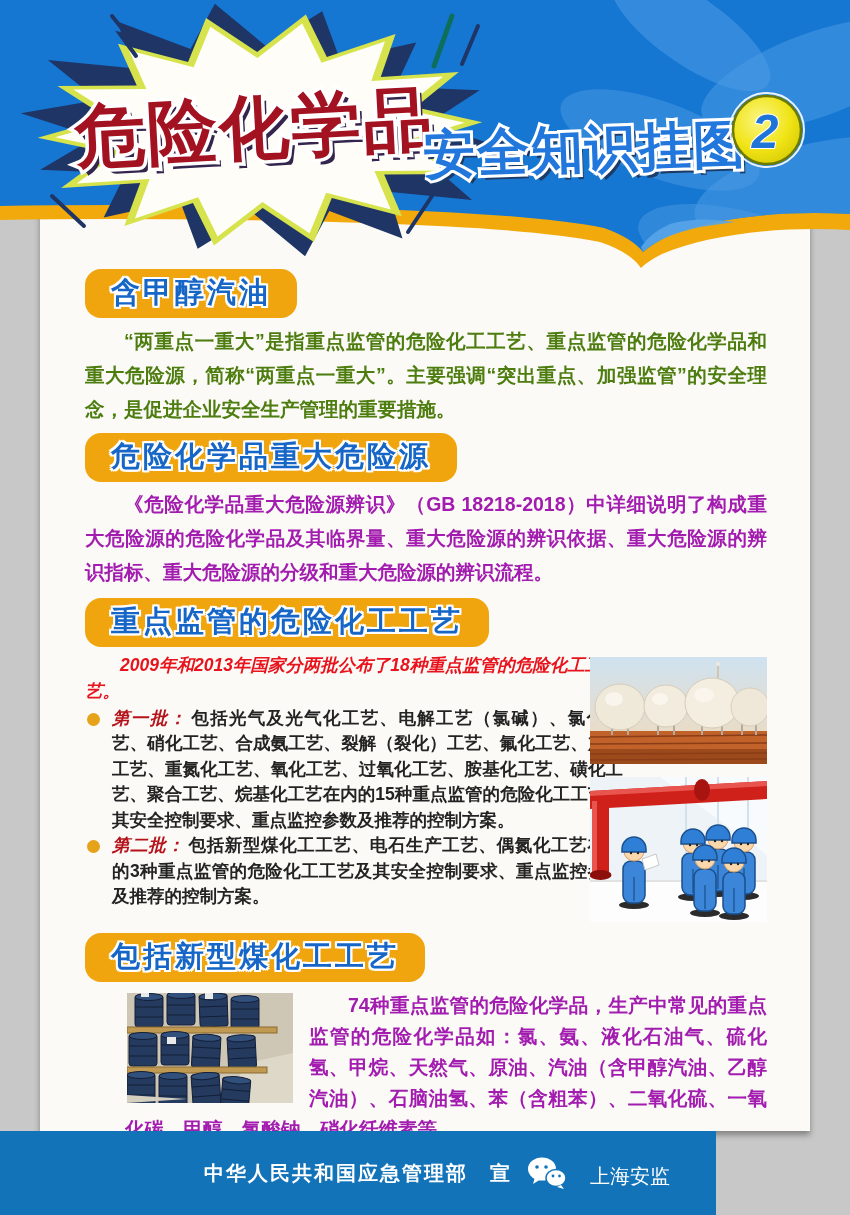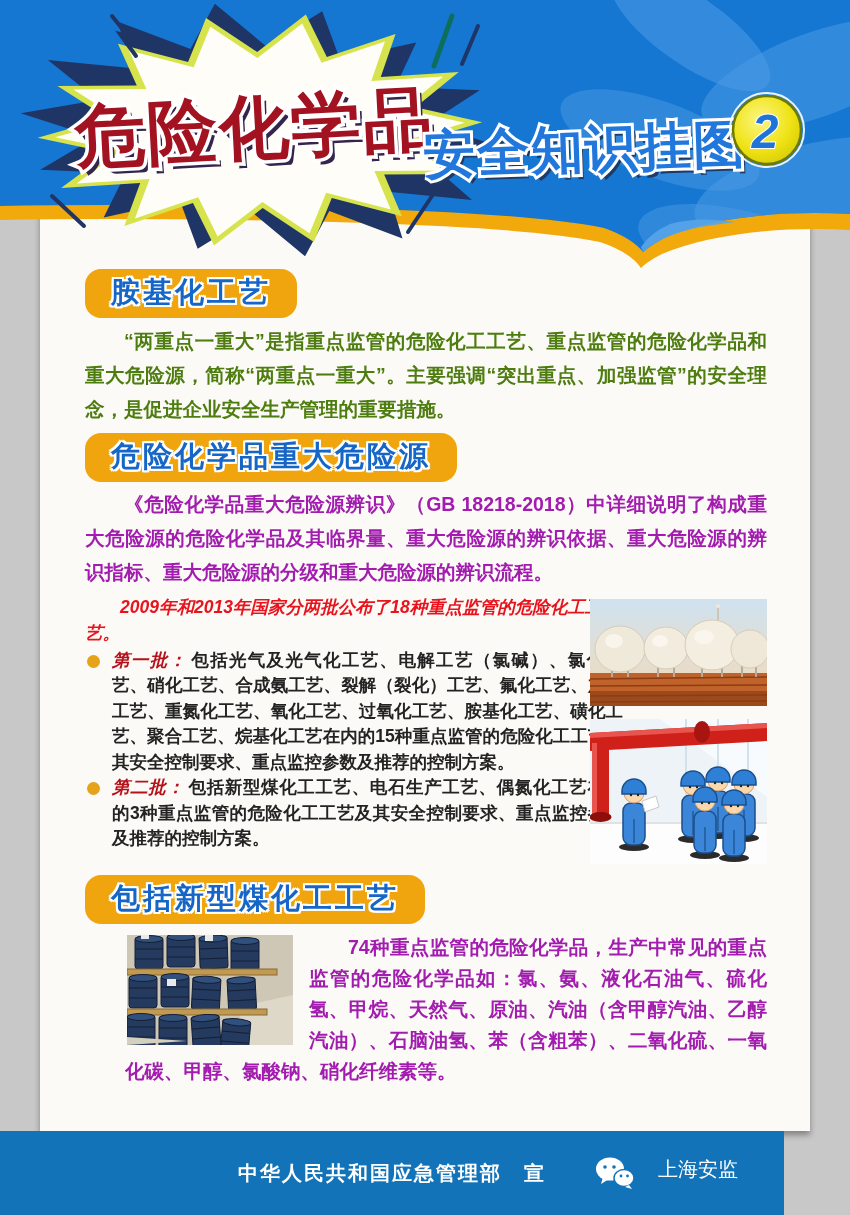--- a/index.html
+++ b/index.html
@@ -51,46 +51,47 @@
   }
   .batch{color:#b5121b;font-style:italic;margin-right:4px;}
   .img-frame{position:absolute;display:block;}
   .img-tanks{right:0;top:5px;}
   .img-cartoon{right:0;top:125px;}
   
   .sec4{margin-top:8px;overflow:hidden;margin-left:40px;}
   .img-drums{float:left;margin:3px 16px 4px 2px;}
   
   .footer{
-    position:absolute;left:0;bottom:0;width:784px;height:84px;background:#1273b9;
+    position:absolute;left:0;bottom:0;width:716px;height:84px;background:#1273b9;
     z-index:2;display:flex;align-items:center;justify-content:center;
   }
   .credit{color:#fff;font-size:20px;font-weight:bold;letter-spacing:2px;}
   .wechat{
     position:absolute;right:46px;top:50%;transform:translateY(-50%);
-    display:flex;align-items:flex-start;gap:23px;
+    display:flex;align-items:flex-end;gap:23px;
   }
   .wechat-label{color:#fff;font-size:20px;}
 </style>
 </head>
 <body>
 
 <div class="poster">
 
   <div class="page">
 
     
-    <div class="badge">胺基化工艺</div>
+    <div class="badge">含甲醇汽油</div>
     <p class="para indent p-blue">“两重点一重大”是指重点监管的危险化工工艺、重点监管的危险化学品和重大危险源，简称“两重点一重大”。主要强调“突出重点、加强监管”的安全理念，是促进企业安全生产管理的重要措施。</p>
 
     
     <div class="badge b2">危险化学品重大危险源</div>
     <p class="para indent p-dark">《危险化学品重大危险源辨识》（GB 18218-2018）中详细说明了构成重大危险源的危险化学品及其临界量、重大危险源的辨识依据、重大危险源的辨识指标、重大危险源的分级和重大危险源的辨识流程。</p>
 
     
+    <div class="badge b3">重点监管的危险化工工艺</div>
     <div class="sec3">
       <div class="sec3-text">
         <p class="intro-red">2009年和2013年国家分两批公布了18种重点监管的危险化工工艺。</p>
         <ul class="bullets">
           <li>
             <span class="dot"></span><span class="batch">第一批：</span><span>包括光气及光气化工艺、电解工艺（氯碱）、氯化工艺、硝化工艺、合成氨工艺、裂解（裂化）工艺、氟化工艺、加氢工艺、重氮化工艺、氧化工艺、过氧化工艺、胺基化工艺、磺化工艺、聚合工艺、烷基化工艺在内的15种重点监管的危险化工工艺及其安全控制要求、重点监控参数及推荐的控制方案。</span>
           </li>
           <li>
             <span class="dot"></span><span class="batch">第二批：</span><span>包括新型煤化工工艺、电石生产工艺、偶氮化工艺在内的3种重点监管的危险化工工艺及其安全控制要求、重点监控参数及推荐的控制方案。</span>
           </li>

